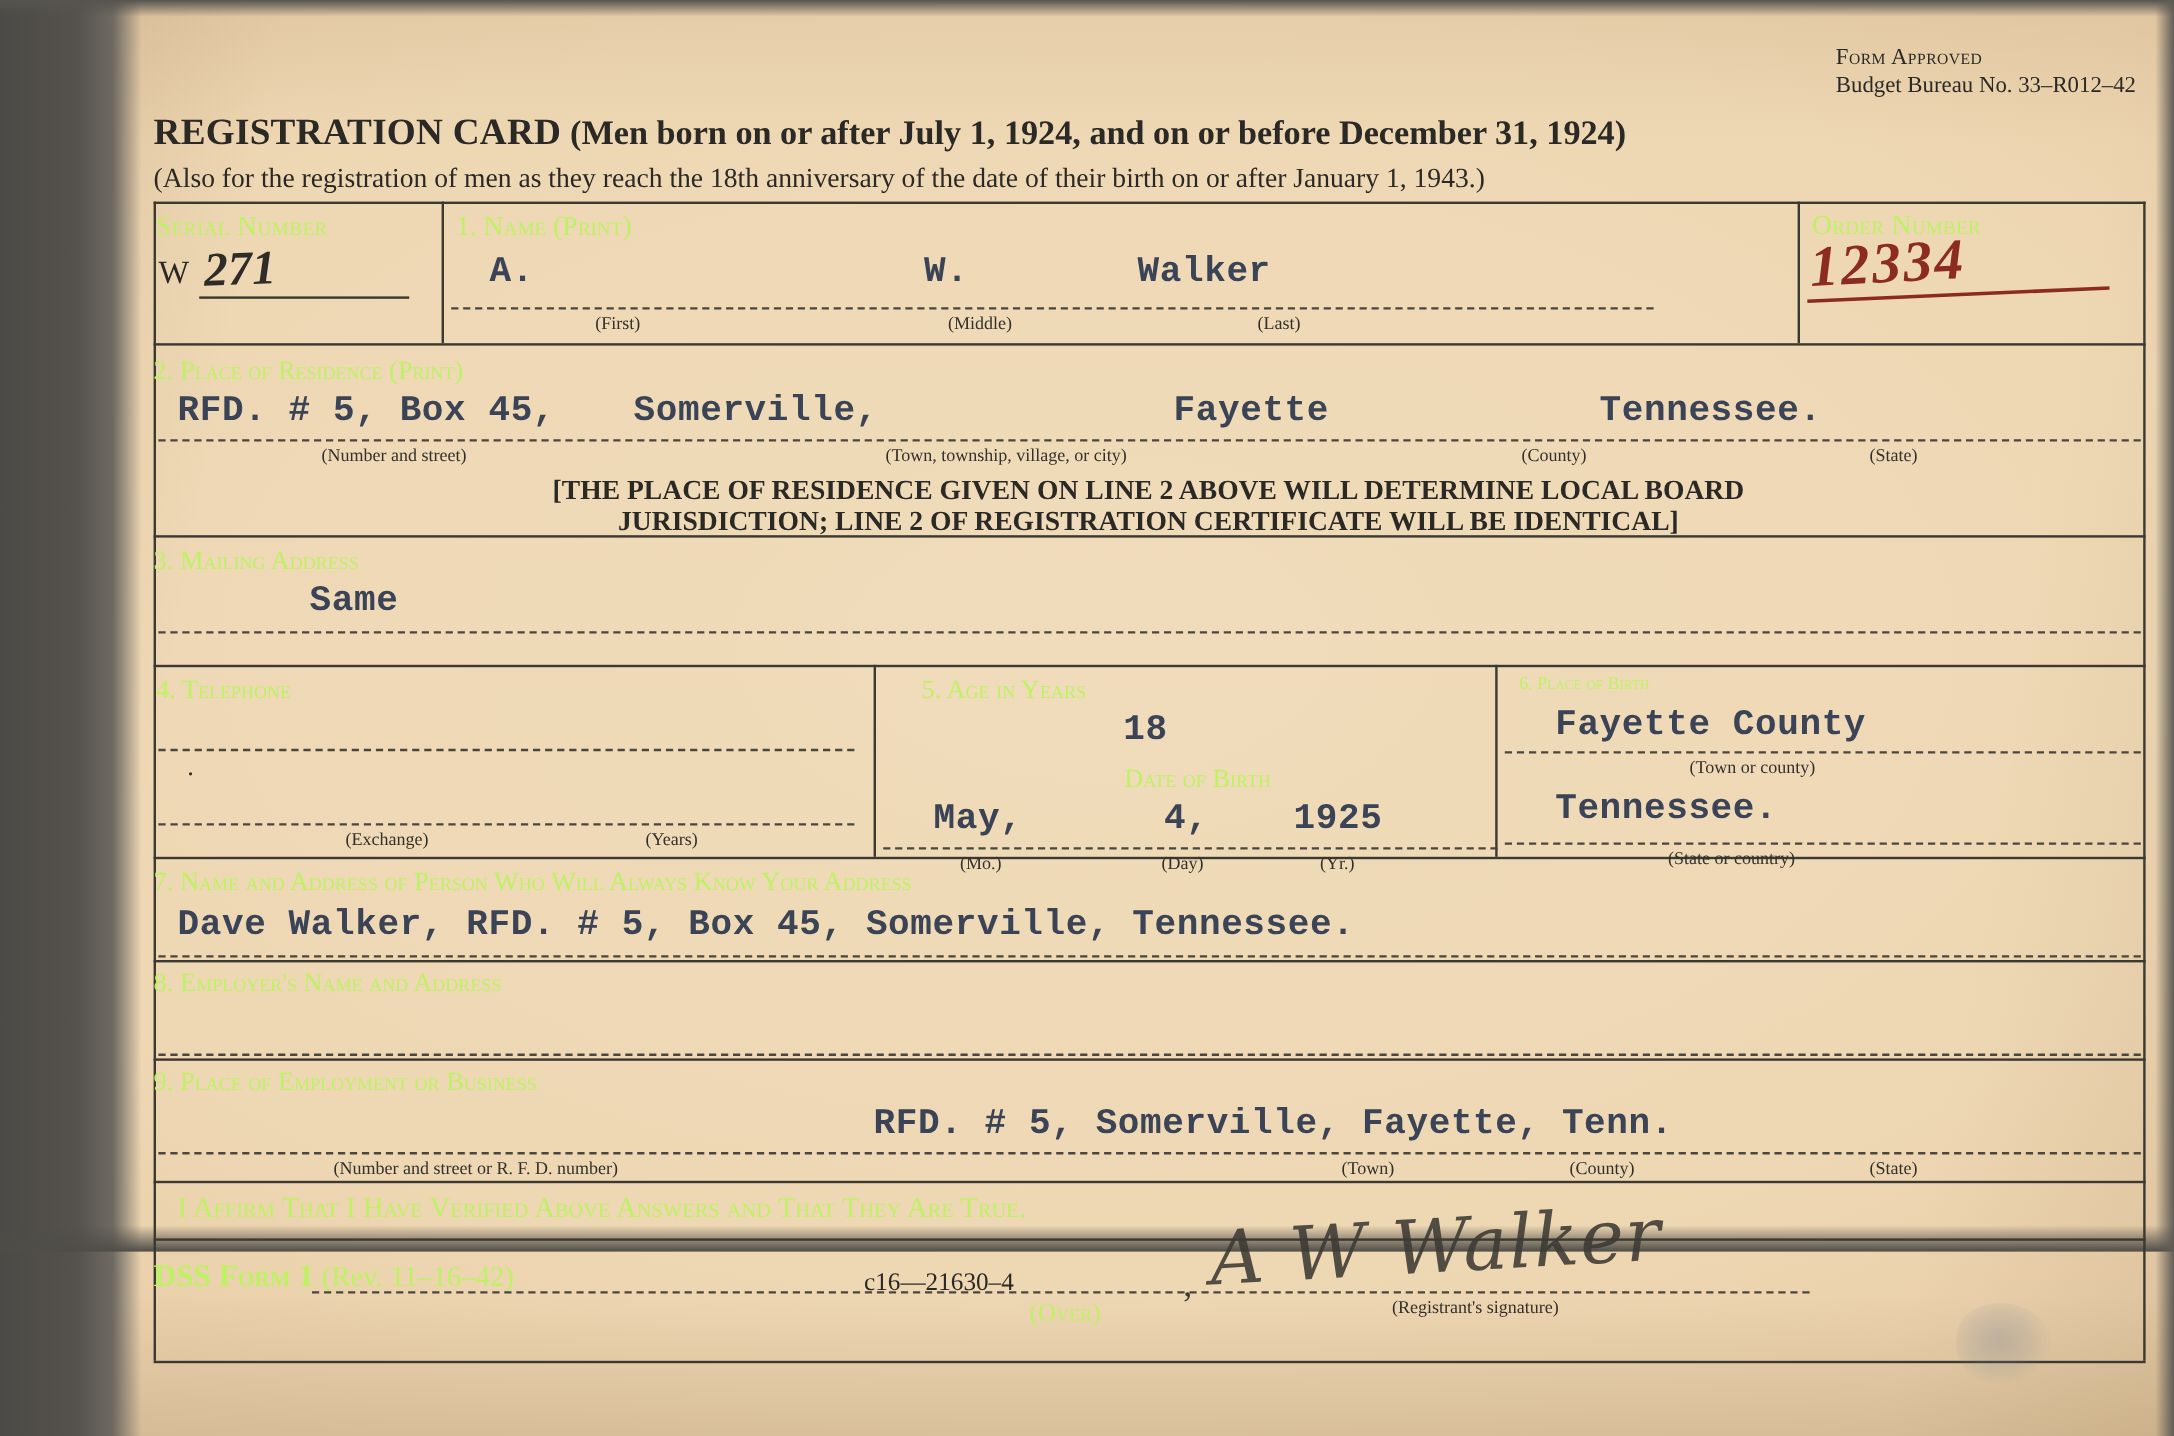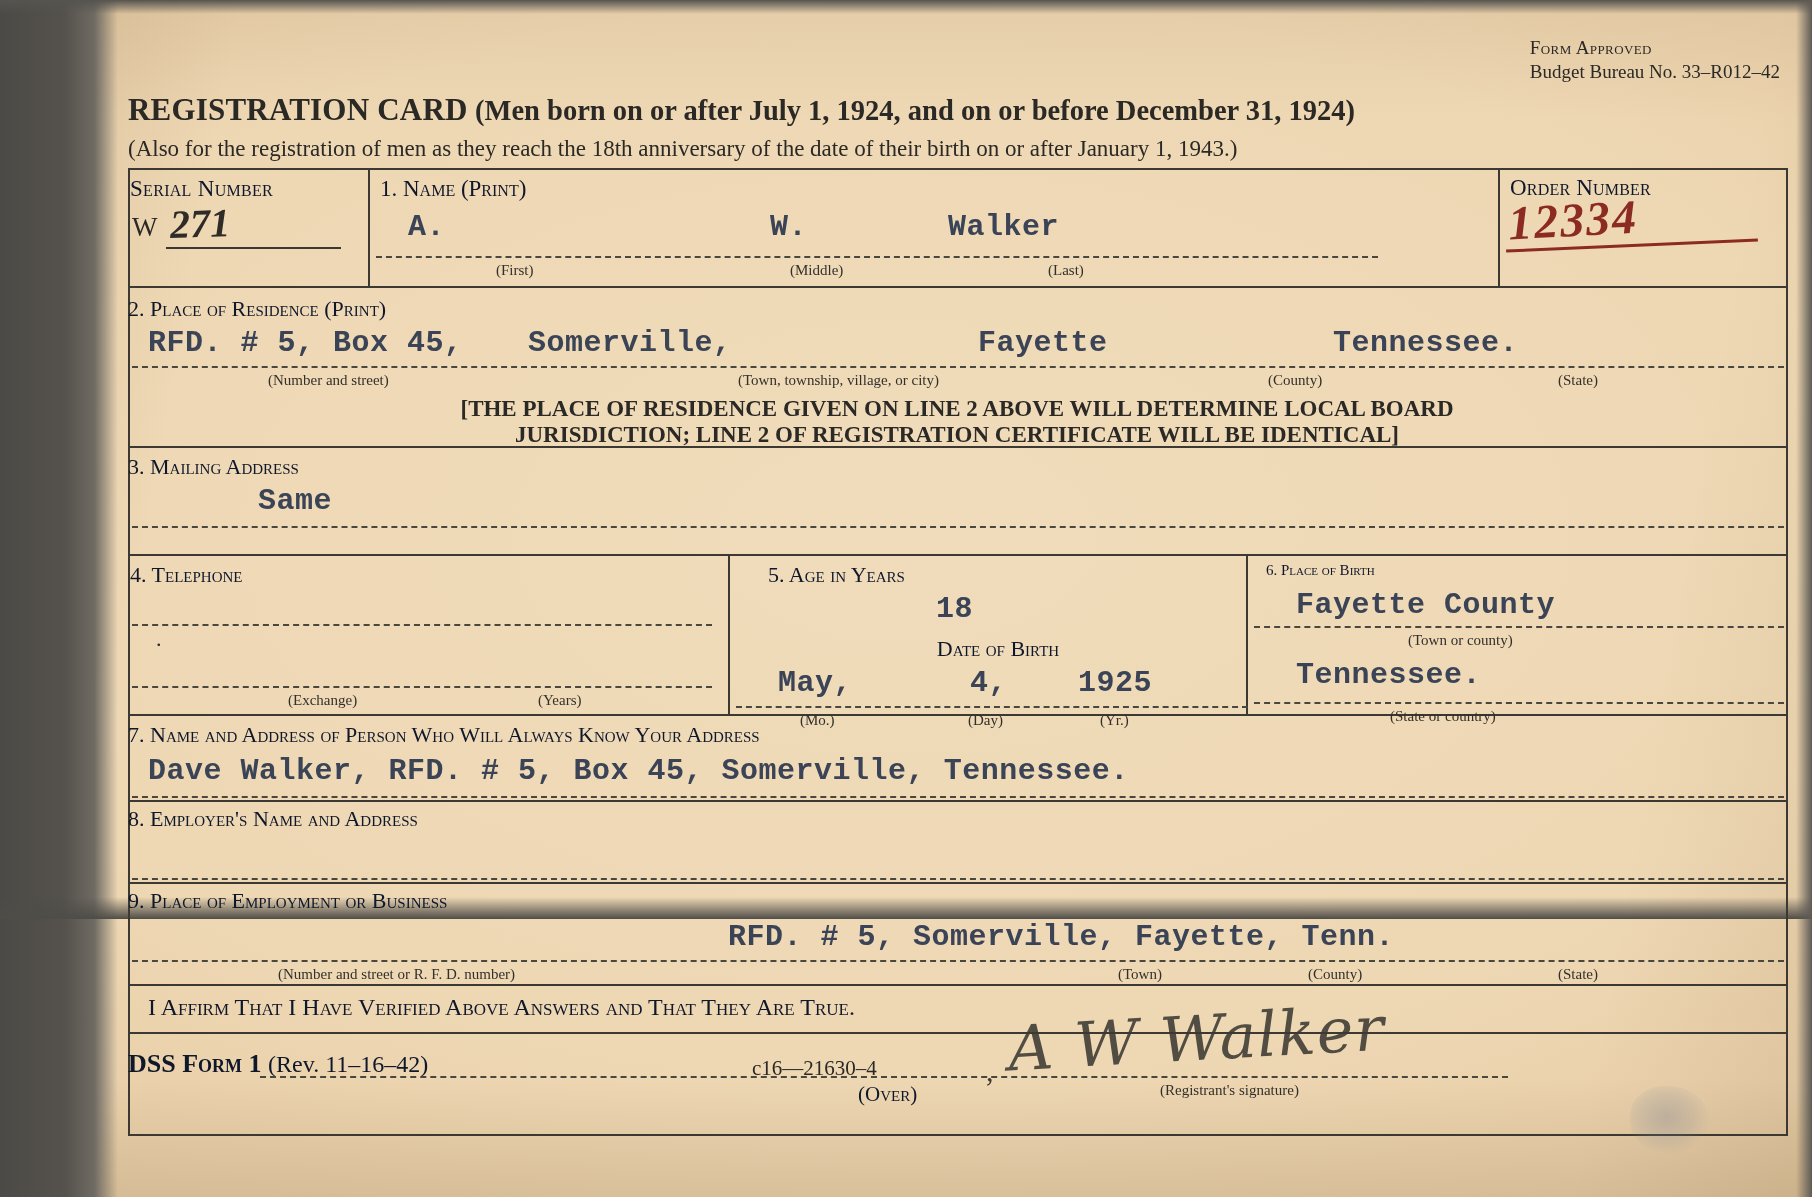--- a/index.html
+++ b/index.html
@@ -9,21 +9,21 @@
   }
   body {
     width: 1812px;
     height: 1197px;
     overflow: hidden;
     font-family: "Liberation Serif", serif;
   }
   .page {
     position: relative;
     width: 1812px;
-    height: 919px;
+    height: 1043px;
     background: #77756f;
   }
   
   .card {
     position: absolute;
     left: 0px;
     top: 0px;
     width: 1812px;
     height: 1197px;
     background:
@@ -60,21 +60,21 @@
     left: 118px;
     top: 14px;
     width: 1678px;
     height: 1160px;
   }
 
   
   .sc {            
     font-family: "Liberation Serif", serif;
     font-variant: small-caps;
-    color: #0f172a;
+    color: #bef264;
   }
   .printed {
     color: #2b2925;
     font-family: "Liberation Serif", serif;
   }
   .typed {
     font-family: "Liberation Mono", monospace;
     color: #3a4456;
     font-weight: bold;
     letter-spacing: 0.5px;
@@ -201,21 +201,21 @@
   #q9-rule { left: 14px; top: 946px; width: 1652px;}
   #cap-q9-street { left: 160px; top: 952px;}
   #cap-q9-town   { left: 1000px; top: 952px;}
   #cap-q9-county { left: 1190px; top: 952px;}
   #cap-q9-state  { left: 1440px; top: 952px;}
 
   
   #affirm { left: 30px; top: 980px; font-size: 24px;}
   #dss { left: 10px; top: 1035px; font-size: 26px; font-weight: bold;}
   #dss .rev { font-weight: normal; font-variant: normal; }
-  #ccode { left: 602px; top: 1042px; font-size: 21px; margin-left: 32px;}
+  #ccode { left: 602px; top: 1042px; font-size: 21px;}
   #over { left: 740px; top: 1068px; font-size: 21px;}
   #sig-rule { left: 142px; top: 1062px; width: 1248px;}
   #cap-sig { left: 1042px; top: 1068px;}
   #signature {
     left: 890px; top: 988px; font-size: 62px;
     font-family: "DejaVu Serif", serif; font-style: italic; color: #3d3a34;
     transform: rotate(-3.2deg); letter-spacing: 1px; opacity:.88;
   }
   #sig-comma { left: 868px; top: 1040px; font-size: 30px; color:#3d3a34;}
 

